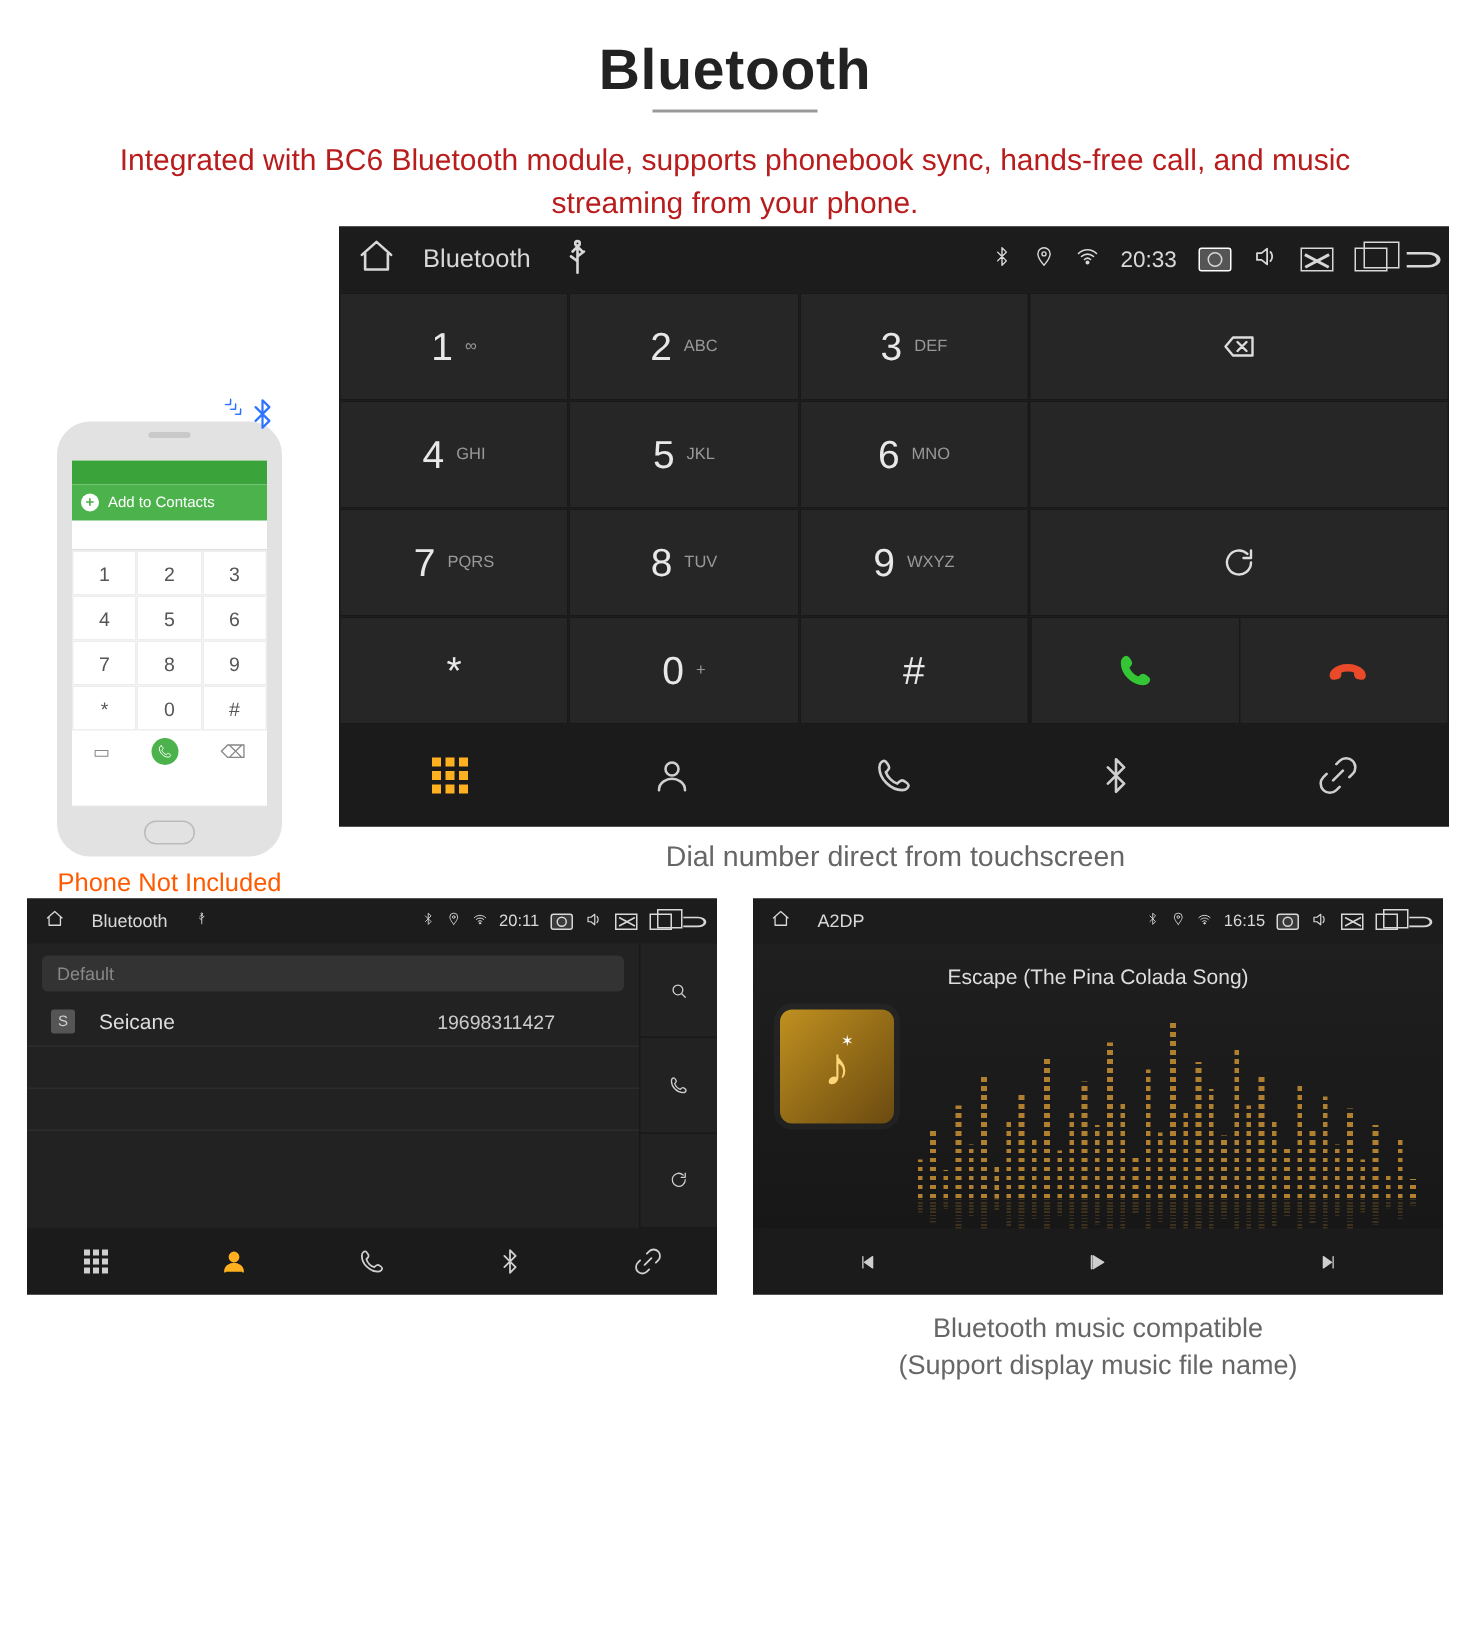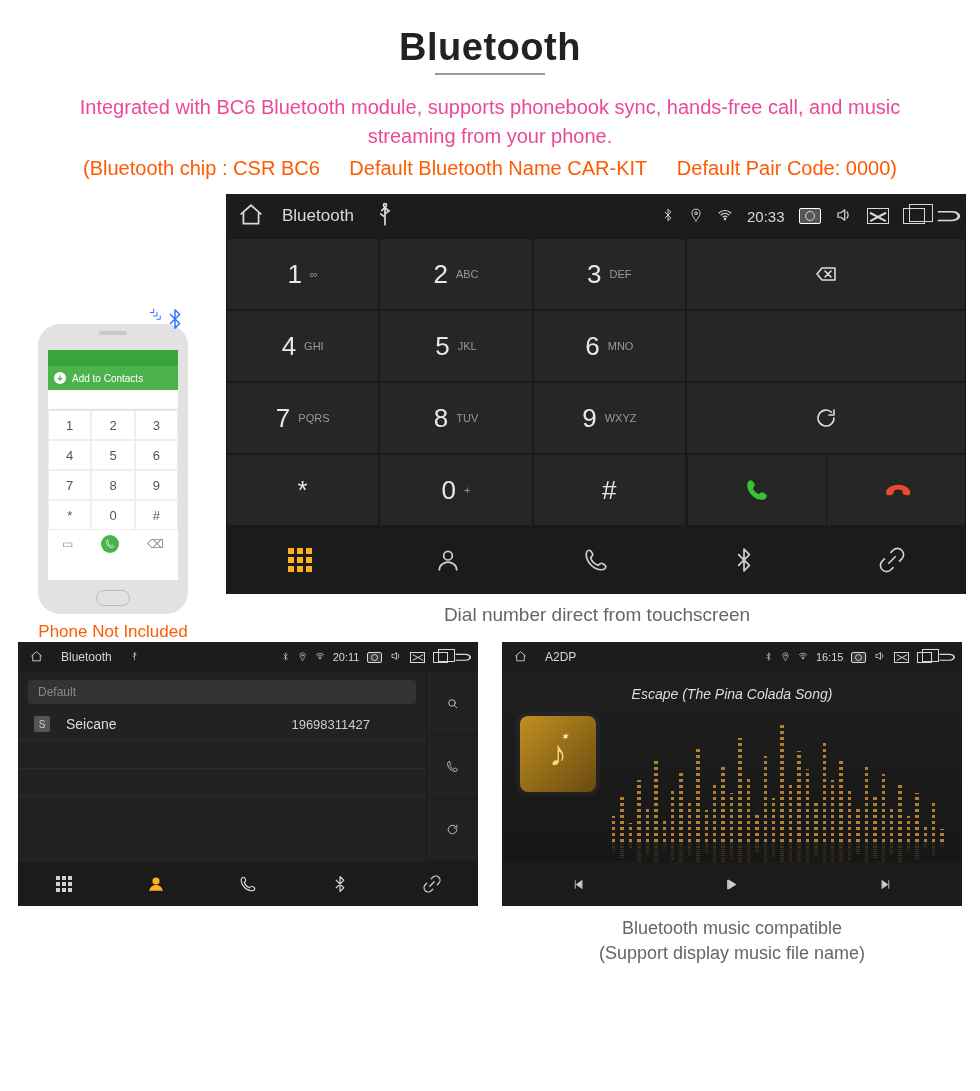--- a/index.html
+++ b/index.html
@@ -1,21 +1,21 @@
 <!DOCTYPE html>
 <html><head>
 <meta charset="utf-8">
 <style>
 * { margin:0; padding:0; box-sizing:border-box; font-family:Arial,Helvetica,sans-serif; }
 body { background:#fff; width:980px; height:1091px; overflow:hidden; color:#333; }
 .page { padding:20px 10px; }
 
 .title { font-size:38px; font-weight:bold; color:#222; text-align:center; margin:6px 0 4px; letter-spacing:0.5px; }
 .divider { width:110px; height:2px; background:#999; margin:2px auto 18px; }
-.desc { text-align:center; font-size:20px; color:#ec4899; line-height:1.45; padding:0 44px; }
+.desc { text-align:center; font-size:20px; color:#b91c1c; line-height:1.45; padding:0 44px; }
 .specs { text-align:center; font-size:20px; color:#ff5a00; margin:6px 0 14px; }
 .specs span { margin:0 12px; }
 
 .row1 { display:flex; align-items:flex-end; gap:28px; padding:0 0 0 18px; }
 .phonecol { width:170px; text-align:center; }
 .phone { width:150px; height:290px; background:#f6f6f6; border:10px solid #e2e2e2; border-top-width:26px; border-bottom-width:34px; border-radius:22px; margin:32px auto 8px; position:relative; }
 .phone .bar { position:absolute; top:-19px; left:50%; width:28px; height:4px; background:#c9c9c9; border-radius:3px; transform:translateX(-50%); }
 .phone .homebtn { position:absolute; bottom:-26px; left:50%; width:34px; height:16px; border:1px solid #bbb; border-radius:9px; transform:translateX(-50%); }
 .phone .bt { position:absolute; top:-42px; right:-8px; color:#2e73ff; font-size:22px; }
 .phone .sig { position:absolute; top:-44px; right:14px; color:#2e73ff; font-size:14px; transform:rotate(45deg); }
@@ -87,21 +87,21 @@
 .contacts-right { width:52px; display:flex; flex-direction:column; }
 .contacts-right > div { flex:1; display:flex; align-items:center; justify-content:center; color:#cfcfcf; font-size:18px; border-bottom:1px solid #191919; border-left:1px solid #191919; }
 
 .small-tabs { height:44px; display:flex; background:#1b1b1b; }
 .small-tabs > div { flex:1; display:flex; align-items:center; justify-content:center; color:#cfcfcf; font-size:18px; }
 .small-tabs .active { color:#ffb020; }
 .small-tabs .gridic span { grid-template-columns:repeat(3,4px); grid-template-rows:repeat(3,4px); gap:2px; }
 
 .cap2 { text-align:center; font-size:18px; color:#666; margin:10px 0 4px; line-height:1.4; }
 
-.music-body { height:190px; background:linear-gradient(#1f1f1f,#171717); position:relative; padding:14px 27px; color:#ddd; overflow:hidden;font-style:italic; }
+.music-body { height:190px; background:linear-gradient(#1f1f1f,#171717); position:relative; padding:14px 27px; color:#ddd; overflow:hidden; }
 .track { text-align:center; font-size:14px; margin-bottom:8px; }
 .albumthumb { width:76px; height:76px; border-radius:8px; background:linear-gradient(135deg,#c09020,#6a4a10); display:flex; align-items:center; justify-content:center; position:absolute; left:18px; top:44px; box-shadow:0 0 0 4px rgba(255,255,255,0.03); }
 .albumthumb .note { font-size:36px; color:#ffd57a; position:relative; }
 .albumthumb .note::after { content:"\2736"; position:absolute; font-size:10px; color:#fff; top:-2px; right:-2px; }
 .viz { position:absolute; left:110px; right:18px; top:40px; bottom:20px; }
 .dots { display:flex; align-items:flex-end; gap:5px; height:100%; }
 .dots i { width:4px; background:repeating-linear-gradient(to top,#b08030 0 3px,transparent 3px 6px); }
 .mirror { position:absolute; inset:68% 0 0 0; transform:scaleY(-0.35); opacity:0.25; }
 .music-ctrl { height:44px; background:#1b1b1b; display:flex; align-items:center; }
 .music-ctrl > div { flex:1; display:flex; align-items:center; justify-content:center; color:#cfcfcf; font-size:20px; }
@@ -170,25 +170,20 @@
         <path d="M18 5 V19 M6 5 L16 12 L6 19 Z" fill="currentColor"></path>
       </g>
 </defs>
 </svg>
 
 <div class="page">
 
 <div class="title">Bluetooth</div>
 <div class="divider"></div>
 <div class="desc">Integrated with BC6 Bluetooth module, supports phonebook sync, hands-free call, and music streaming from your phone.</div>
-<div class="specs">
-  <span>(Bluetooth chip : CSR BC6</span>
-  <span>Default Bluetooth Name CAR-KIT</span>
-  <span>Default Pair Code: 0000)</span>
-</div>
 
 <div class="row1">
 
   <div class="phonecol">
     <div class="phone">
       <span class="bt">
         <svg class="ico" viewBox="0 0 24 24">
               <use href="#i-bt"></use>
             </svg>
       </span>

